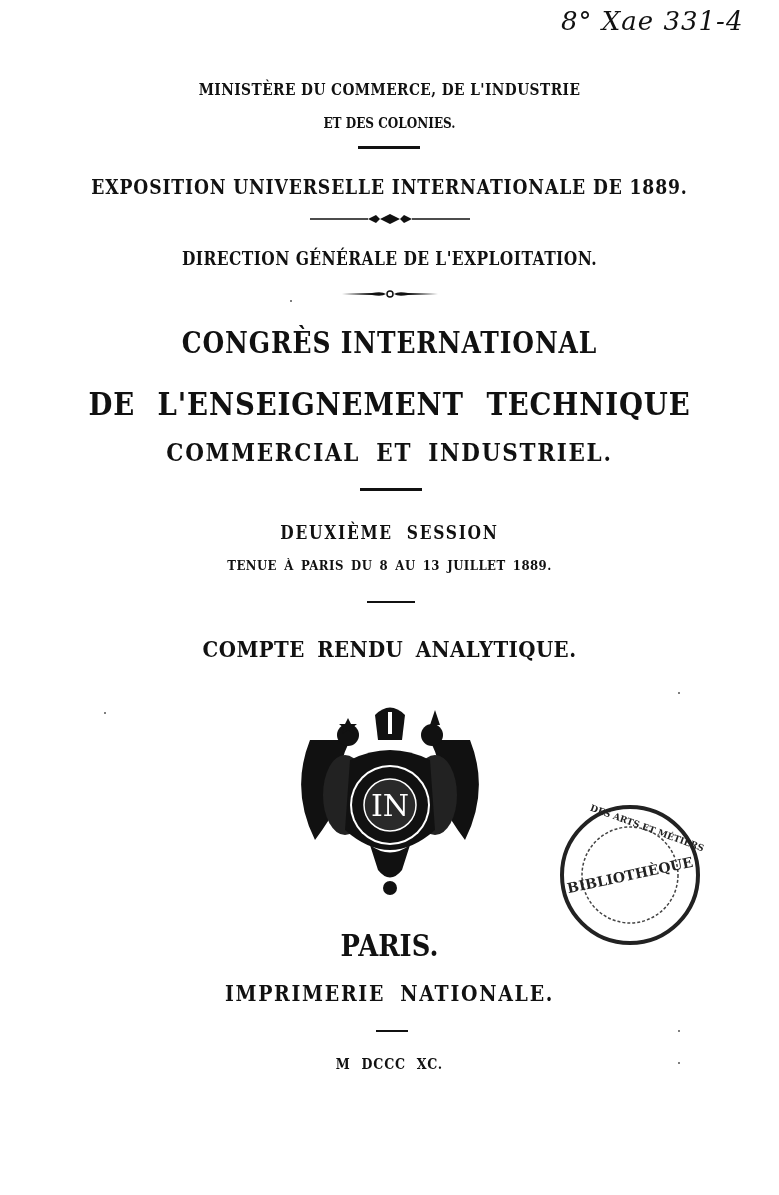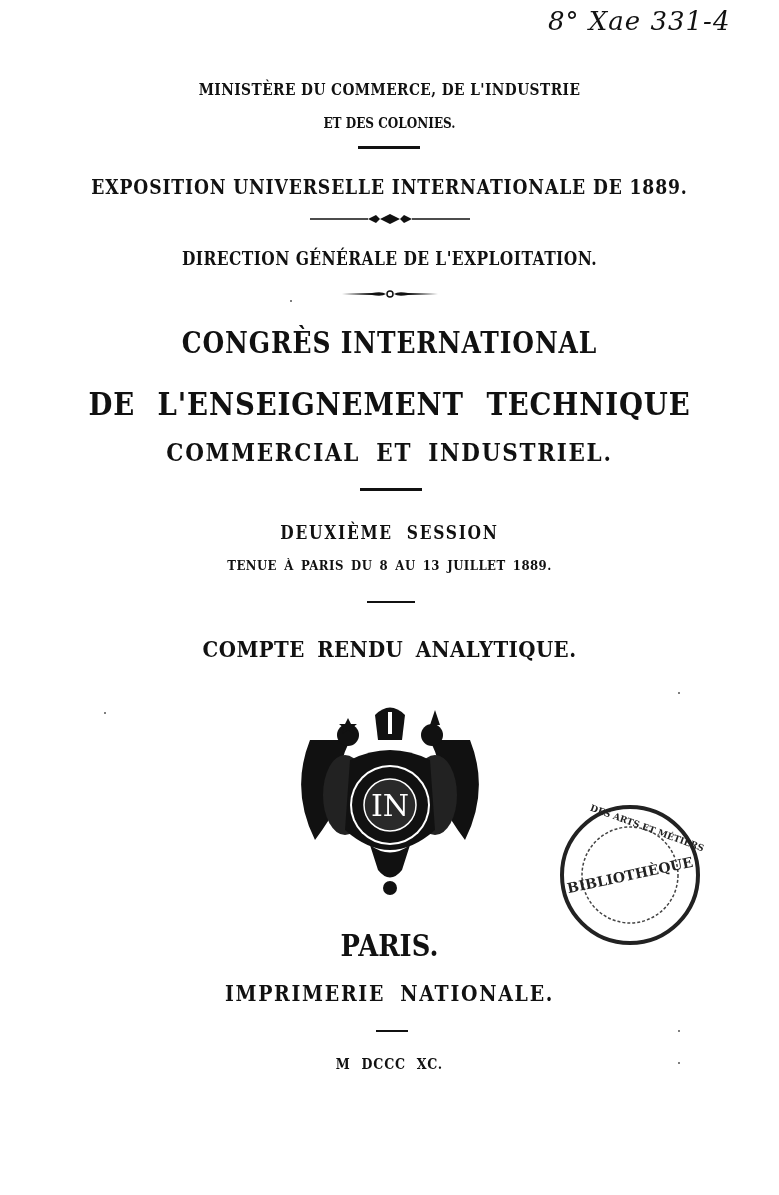--- a/index.html
+++ b/index.html
@@ -1,19 +1,19 @@
 <!DOCTYPE html>
 <html><head>
 <meta charset="utf-8">
 <style>
   html, body { margin:0; padding:0; background:#ffffff; }
   body { width:779px; height:1195px; position:relative; overflow:hidden;
          font-family:"DejaVu Serif", "Liberation Serif", serif; color:#111; }
   .abs { position:absolute; left:0; width:779px; text-align:center; white-space:nowrap; }
-  .shelfmark { position:absolute; left:548px; top:6px; font-family:"DejaVu Serif", serif; font-style:italic;
+  .shelfmark { position:absolute; left:561px; top:6px; font-family:"DejaVu Serif", serif; font-style:italic;
                font-size:26px; color:#111; letter-spacing:1px; }
   .l1 { top:80px; font-size:16px; font-weight:bold; transform:scaleX(0.86); letter-spacing:0.5px; }
   .l2 { top:115px; font-size:14px; font-weight:bold; transform:scaleX(0.86); }
   .l3 { top:175px; font-size:20px; font-weight:bold; transform:scaleX(0.86); letter-spacing:1px; }
   .l4 { top:248px; font-size:18px; font-weight:bold; transform:scaleX(0.86); letter-spacing:0.5px; }
   .l5 { top:326px; font-size:29px; font-weight:bold; transform:scaleX(0.86); letter-spacing:1px; }
   .l6 { top:385px; font-size:32px; font-weight:bold; transform:scaleX(0.86); letter-spacing:1px; word-spacing:14px; }
   .l7 { top:438px; font-size:25px; font-weight:bold; transform:scaleX(0.86); letter-spacing:2px; word-spacing:8px; }
   .l8 { top:522px; font-size:18px; font-weight:bold; transform:scaleX(0.86); letter-spacing:2px; word-spacing:8px; }
   .l9 { top:558px; font-size:13px; font-weight:bold; transform:scaleX(0.9); letter-spacing:0.5px; word-spacing:3px; }

